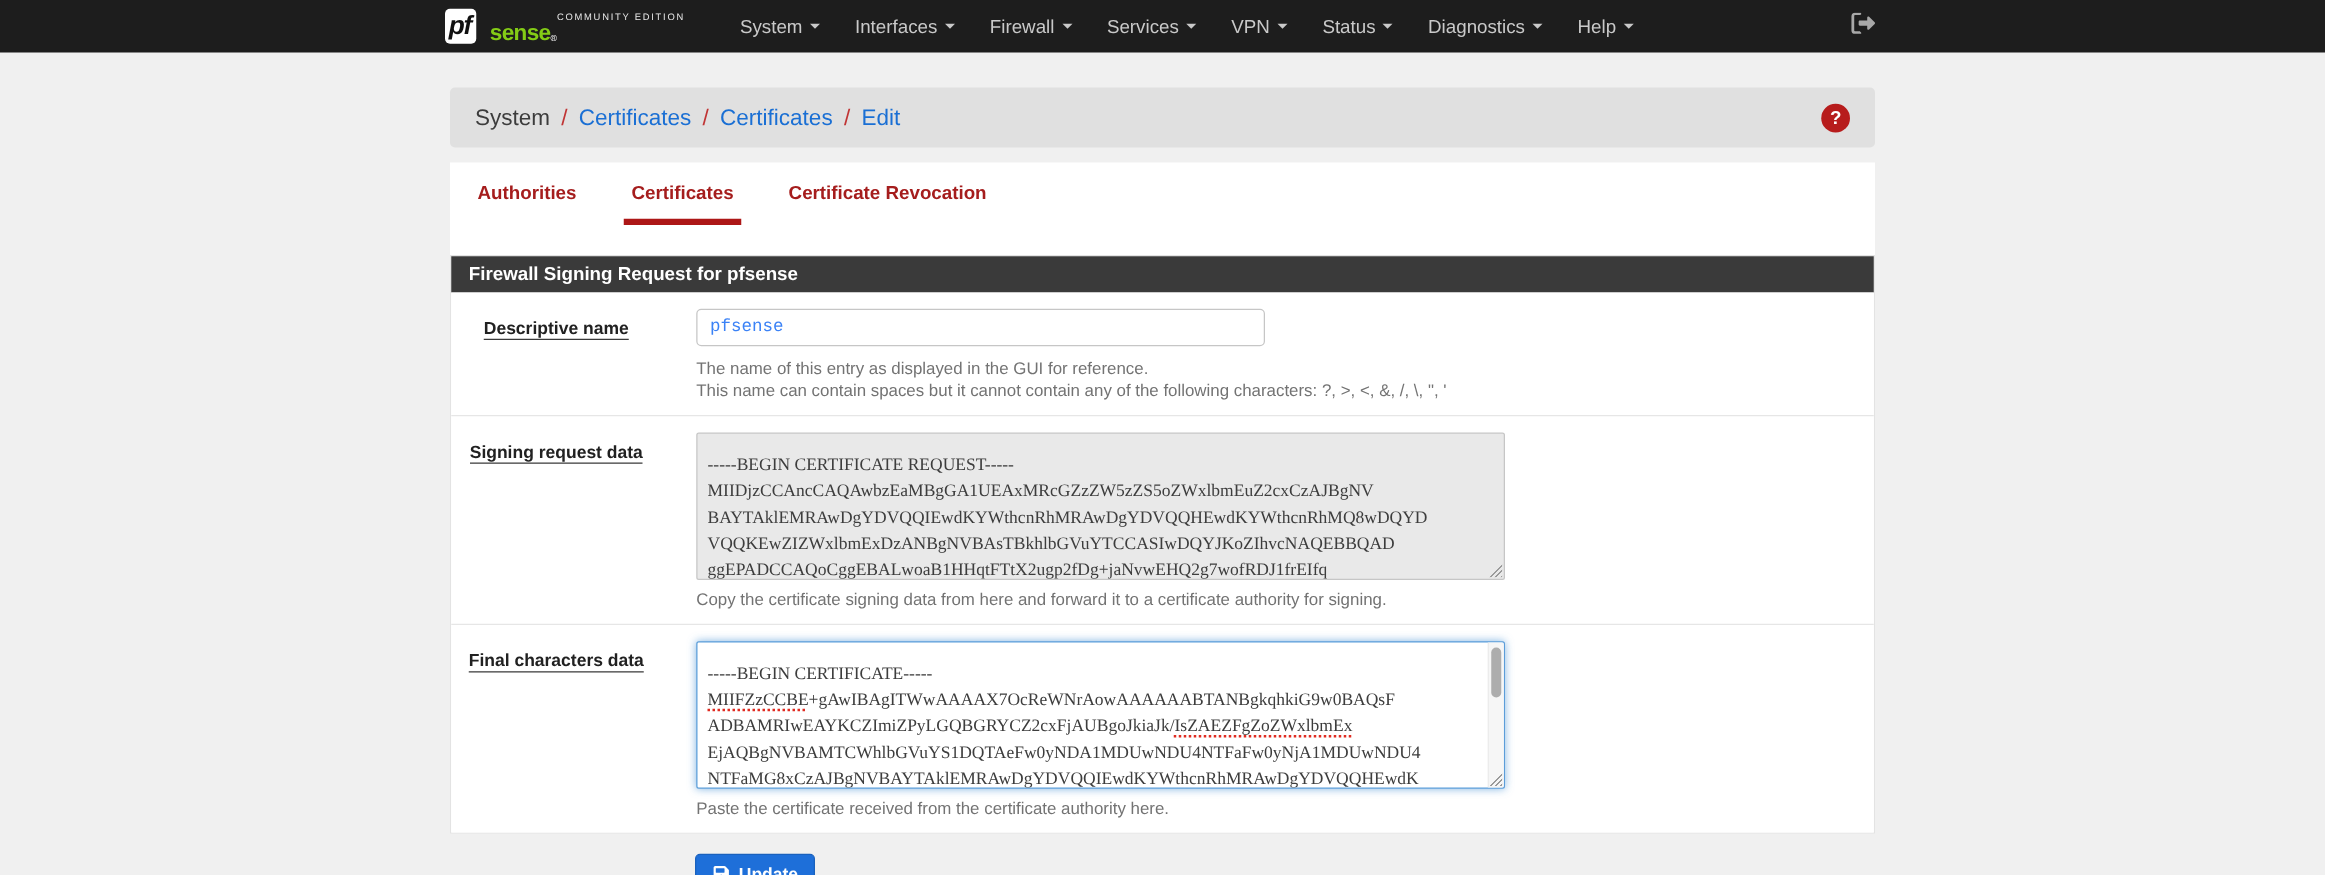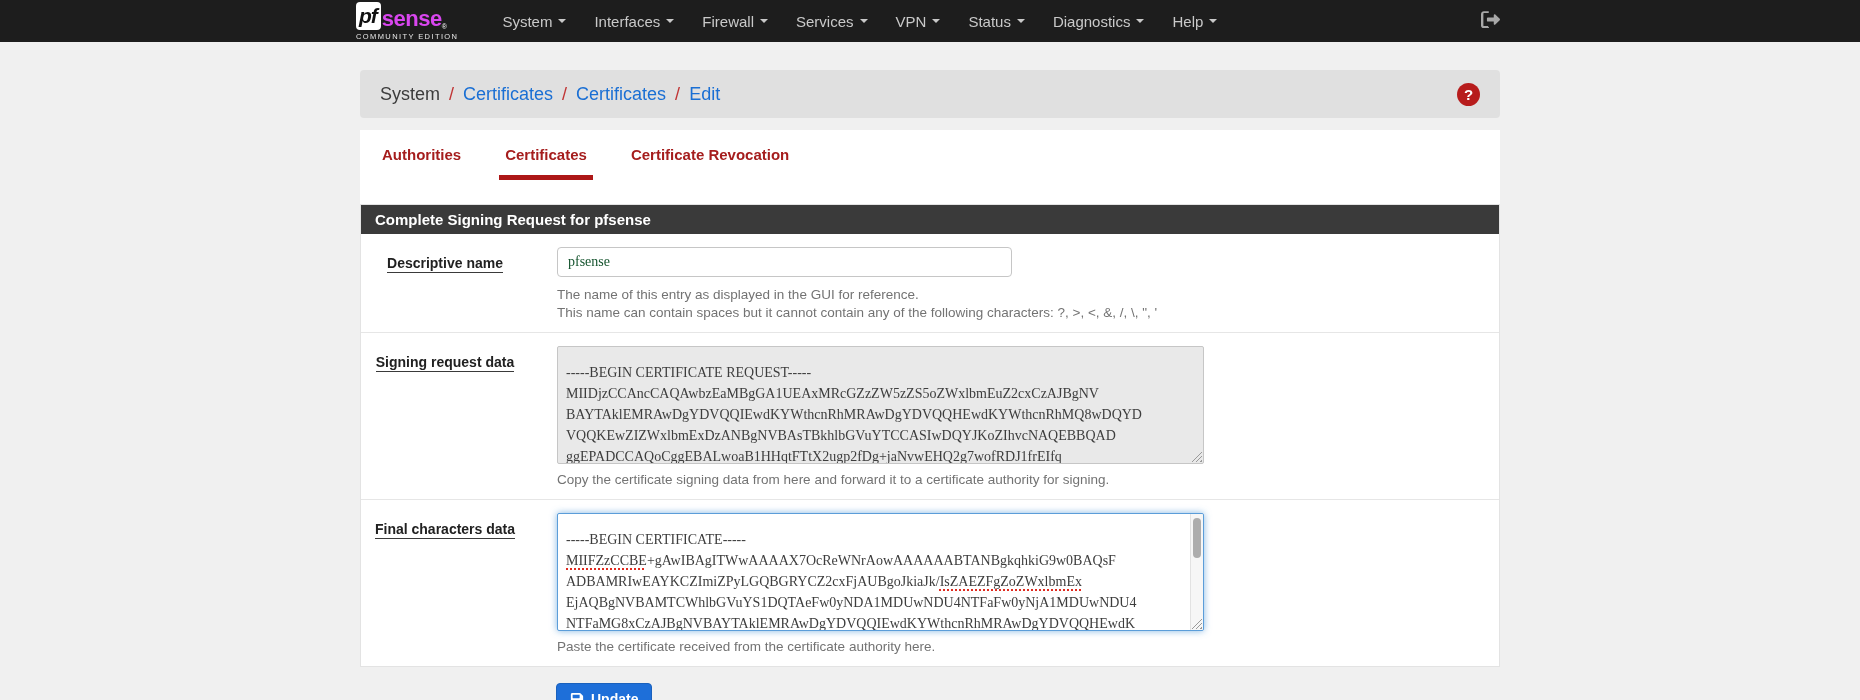--- a/index.html
+++ b/index.html
@@ -2,25 +2,25 @@
 <html><head>
 <meta charset="utf-8">
 <style>
   * { margin:0; padding:0; box-sizing:border-box; }
   html,body { width:1860px; height:700px; overflow:hidden; background:#f0f0f0;
               font-family:"Liberation Sans", sans-serif; }
 
   
   .navbar { height:42px; background:#1d1d1d; width:100%; }
   .navbar-inner { width:1148px; margin:0 auto; height:42px; display:flex; align-items:center; }
-  .logo { display:flex; flex-direction:column; margin-right:30px; cursor:pointer; }
+  .logo { display:flex; flex-direction:row; margin-right:30px; cursor:pointer; }
   .logo-top { display:flex; align-items:flex-end; }
   .logo-pf { background:#fff; color:#111; font-weight:bold; font-style:italic;
              font-size:21px; line-height:1; padding:3px 4px 4px 3px; border-radius:4px; letter-spacing:-1px; }
-  .logo-sense { color:#d946ef; font-weight:bold; font-size:22px; line-height:1; letter-spacing:-0.5px; margin-left:1px; }
+  .logo-sense { color:#84cc16; font-weight:bold; font-size:18px; line-height:1; letter-spacing:-0.5px; margin-left:11px; }
   .logo-reg { color:#fff; font-size:7px; align-self:flex-end; }
   .logo-edition { color:#e8e8e8; font-size:7.5px; letter-spacing:1.4px; margin-top:2px; }
   .nav-items { display:flex; align-items:center; flex:1; }
   .nav-item { color:#c9c9c9; font-size:15px; padding:11px 14px; cursor:pointer; display:flex; align-items:center; }
   .caret { width:0; height:0; border-left:4px solid transparent; border-right:4px solid transparent;
            border-top:4px solid #c9c9c9; margin-left:6px; display:inline-block; }
   .nav-right { margin-left:auto; display:flex; align-items:center; }
   .logout-btn { padding:8px 4px; cursor:pointer; }
 
   
@@ -46,21 +46,21 @@
   .panel { margin-top:24px; border:1px solid #e3e3e3; }
   .panel-header { background:#3a3a3a; color:#fff; font-weight:bold; font-size:15px; padding:6px 14px; }
   .panel-body { background:#fff; }
   .form-row { display:flex; padding:13px 14px 10px 0; }
   .form-row + .form-row { border-top:1px solid #e6e6e6; }
   .label-col { width:196px; flex:none; text-align:center; padding-right:28px; padding-top:7px; }
   .field-label { font-weight:bold; font-size:14px; color:#212121; border-bottom:1px solid #3a3a3a;
                  padding-bottom:1px; cursor:help; }
   .input-col { flex:1; }
   .text-input { width:455px; height:30px; border:1px solid #c6c6c6; border-radius:4px;
-                padding:4px 10px; font-size:14px; color:#14532d; font-family:Liberation Serif, serif;
+                padding:4px 10px; font-size:14px; color:#3b82f6; font-family:Liberation Mono, monospace;
                 background:#fff; outline:none; }
   .help-text { color:#737373; font-size:13.5px; margin-top:7px; line-height:18px; }
 
   .ta-wrap { position:relative; width:647px; }
   .code-area { width:647px; height:118px; border:1px solid #c6c6c6; border-radius:2px;
                font-family:Liberation Serif, serif; font-size:14px;
                line-height:21px; padding:15px 8px; overflow:hidden; white-space:pre; }
   .code-area.disabled { background:#e9e9e9; color:#3d3d3d; }
   .code-area.focused { background:#fff; color:#3d3d3d; border:1px solid #5b9dd9;
                        box-shadow:0 0 7px rgba(91,157,217,.75); padding-right:22px; }
@@ -156,21 +156,21 @@
   </div>
 
   <div class="sheet">
     <div class="tabs-row">
       <div class="tab">Authorities</div>
       <div class="tab active">Certificates</div>
       <div class="tab">Certificate Revocation</div>
     </div>
 
     <div class="panel">
-      <div class="panel-header">Complete Signing Request for pfsense</div>
+      <div class="panel-header">Firewall Signing Request for pfsense</div>
       <div class="panel-body">
 
         <div class="form-row">
           <div class="label-col">
             <span class="field-label">Descriptive name</span>
           </div>
           <div class="input-col">
             <input class="text-input" type="text" value="pfsense" style="">
             <div class="help-text" style="margin-top:9px;">The name of this entry as displayed in the GUI for reference.</div>
             <div class="help-text" style="margin-top:0;">This name can contain spaces but it cannot contain any of the following characters: ?, &gt;, &lt;, &amp;, /, \, ", '</div>

